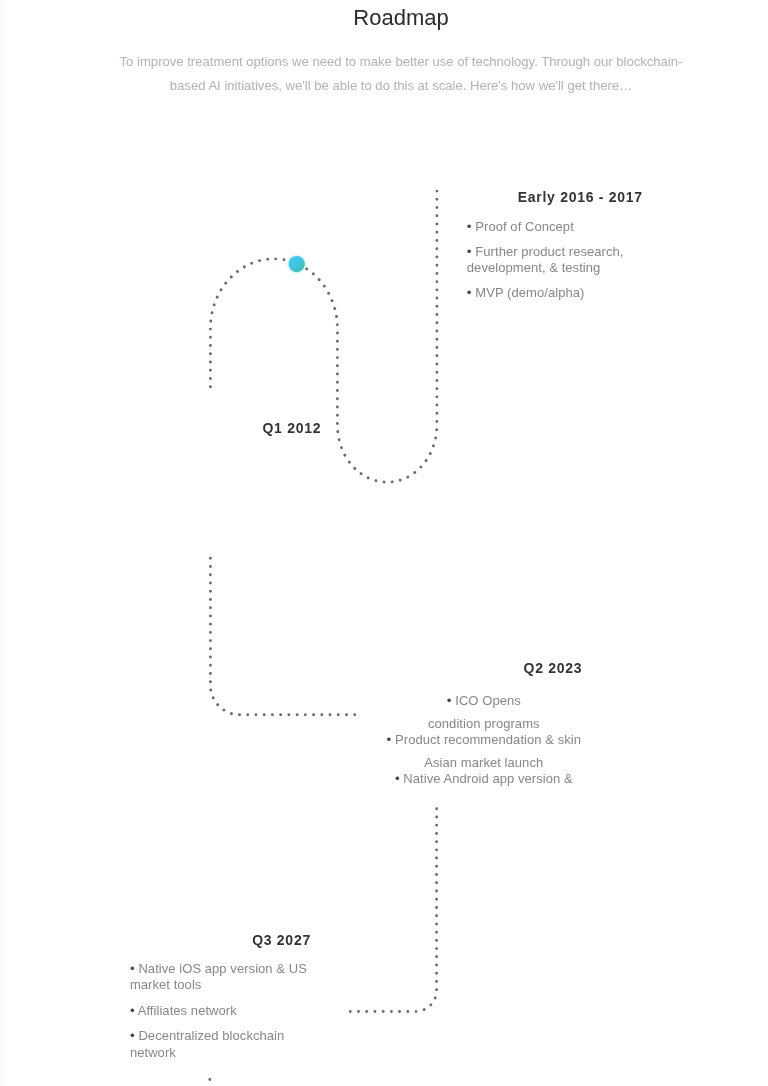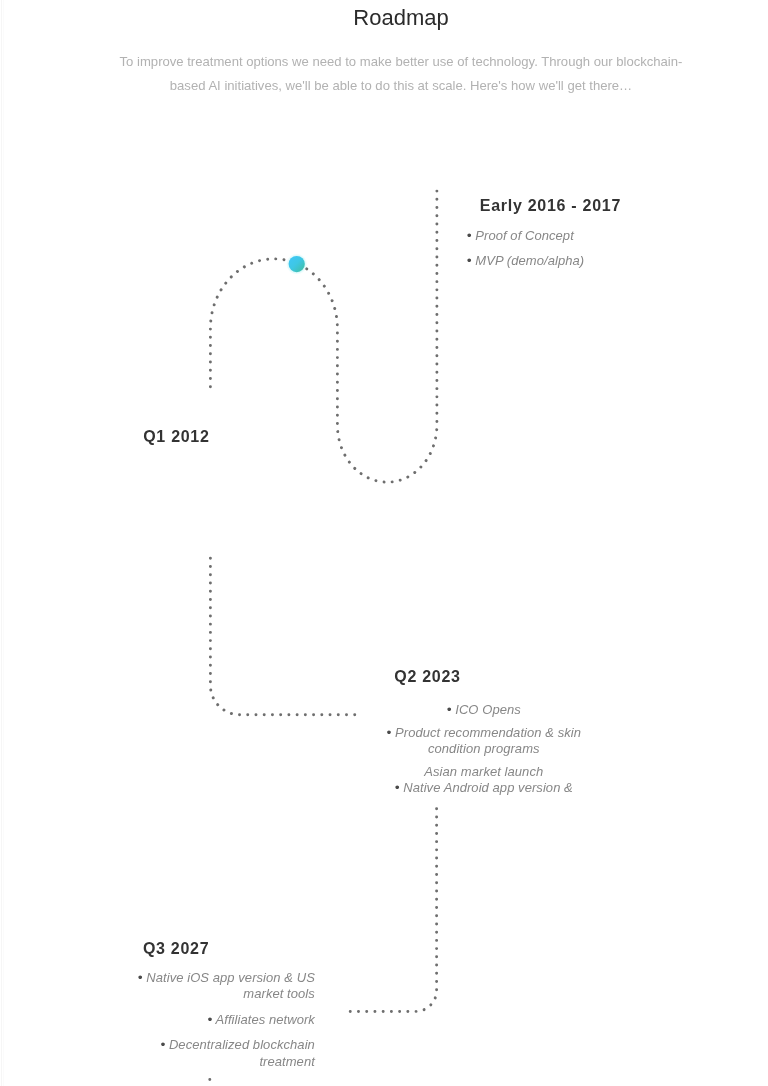--- a/index.html
+++ b/index.html
@@ -20,43 +20,44 @@
   .subtitle{
     position:absolute;left:17px;top:50px;width:768px;text-align:center;
     font-size:13.1px;line-height:23.5px;color:#b2b2b2;font-weight:400;
   }
 
   .subtitle .sline{white-space:nowrap;}
   svg.path-layer{position:absolute;left:0;top:0;width:768px;height:1086px;}
 
   .node{position:absolute;}
   .node h3{
-    margin:13px;font-size:16px;font-weight:700;color:#333333;letter-spacing:.72px;
+    margin:4px;font-size:14px;font-weight:700;color:#333333;letter-spacing:.72px;
     white-space:nowrap;
+    text-align:right;
   }
   .node p{
     margin:0;font-size:13px;line-height:16.5px;color:#878787;font-weight:400;
     letter-spacing:.06px;
   }
   .node p .ln{display:block;white-space:nowrap;}
   .node p .bul{color:#4a4a4a;font-size:13.6px;line-height:0;}
 
   .n0{left:466.8px;top:184.7px;width:180px;}
   .n1{left:130.2px;top:415.6px;width:195px;}
   .n2{left:381.3px;top:655.5px;width:205px;}
   .n3{left:129.9px;top:927.5px;width:185px;}
   .node h3{margin-bottom:0;line-height:16px;}
   .node .items{margin-top:14.6px;}
   .n1 .items{margin-top:12.6px;}
   .n3 .items{margin-top:13.3px;}
   .n2 .items{margin-top:17.4px;text-align:center;}
-  .node p{margin-bottom:8.1px;font-style:italic;}
+  .node p{margin-bottom:8.1px;}
   .n2 p{margin-bottom:6.2px;}
   .n1 p{margin-bottom:10px;}
-  .n3 p{margin-bottom:8.9px;text-align:right;}
+  .n3 p{margin-bottom:8.9px;}
 </style>
 </head>
 <body>
 
 <div class="page">
   <div class="edge-left"></div>
   <div class="edge-left2"></div>
 
   <h1 class="title">Roadmap</h1>
   <div class="subtitle">
@@ -86,55 +87,59 @@
     <circle id="marker-core" cy="264.1" r="8.1" fill="url(#markerFill)" cx="296.7"></circle>
   </svg>
 
   <div class="node n0">
     <h3>Early 2016 - 2017</h3>
     <div class="items">
       <p>
         <span class="ln"><span class="bul">•</span> Proof of Concept</span>
       </p>
       <p>
+        <span class="ln"><span class="bul">•</span> Further product research,</span>
+        <span class="ln">development, &amp; testing</span>
+      </p>
+      <p>
         <span class="ln"><span class="bul">•</span> MVP (demo/alpha)</span>
       </p>
     </div>
   </div>
 
   <div class="node n1">
     <h3>Q1 2012</h3>
   </div>
 
   <div class="node n2">
     <h3>Q2 2023</h3>
     <div class="items">
       <p>
         <span class="ln"><span class="bul">•</span> ICO Opens</span>
       </p>
       <p>
+        <span class="ln">condition programs</span>
         <span class="ln"><span class="bul">•</span> Product recommendation &amp; skin</span>
-        <span class="ln">condition programs</span>
       </p>
       <p>
         <span class="ln">Asian market launch</span>
         <span class="ln"><span class="bul">•</span> Native Android app version &amp;</span>
       </p>
     </div>
   </div>
 
   <div class="node n3">
     <h3>Q3 2027</h3>
     <div class="items">
       <p>
         <span class="ln"><span class="bul">•</span> Native iOS app version &amp; US</span>
         <span class="ln">market tools</span>
       </p>
       <p>
         <span class="ln"><span class="bul">•</span> Affiliates network</span>
       </p>
       <p>
         <span class="ln"><span class="bul">•</span> Decentralized blockchain</span>
-        <span class="ln">treatment</span>
+        <span class="ln">network</span>
       </p>
     </div>
   </div>
 </div>
 
 </body></html>

